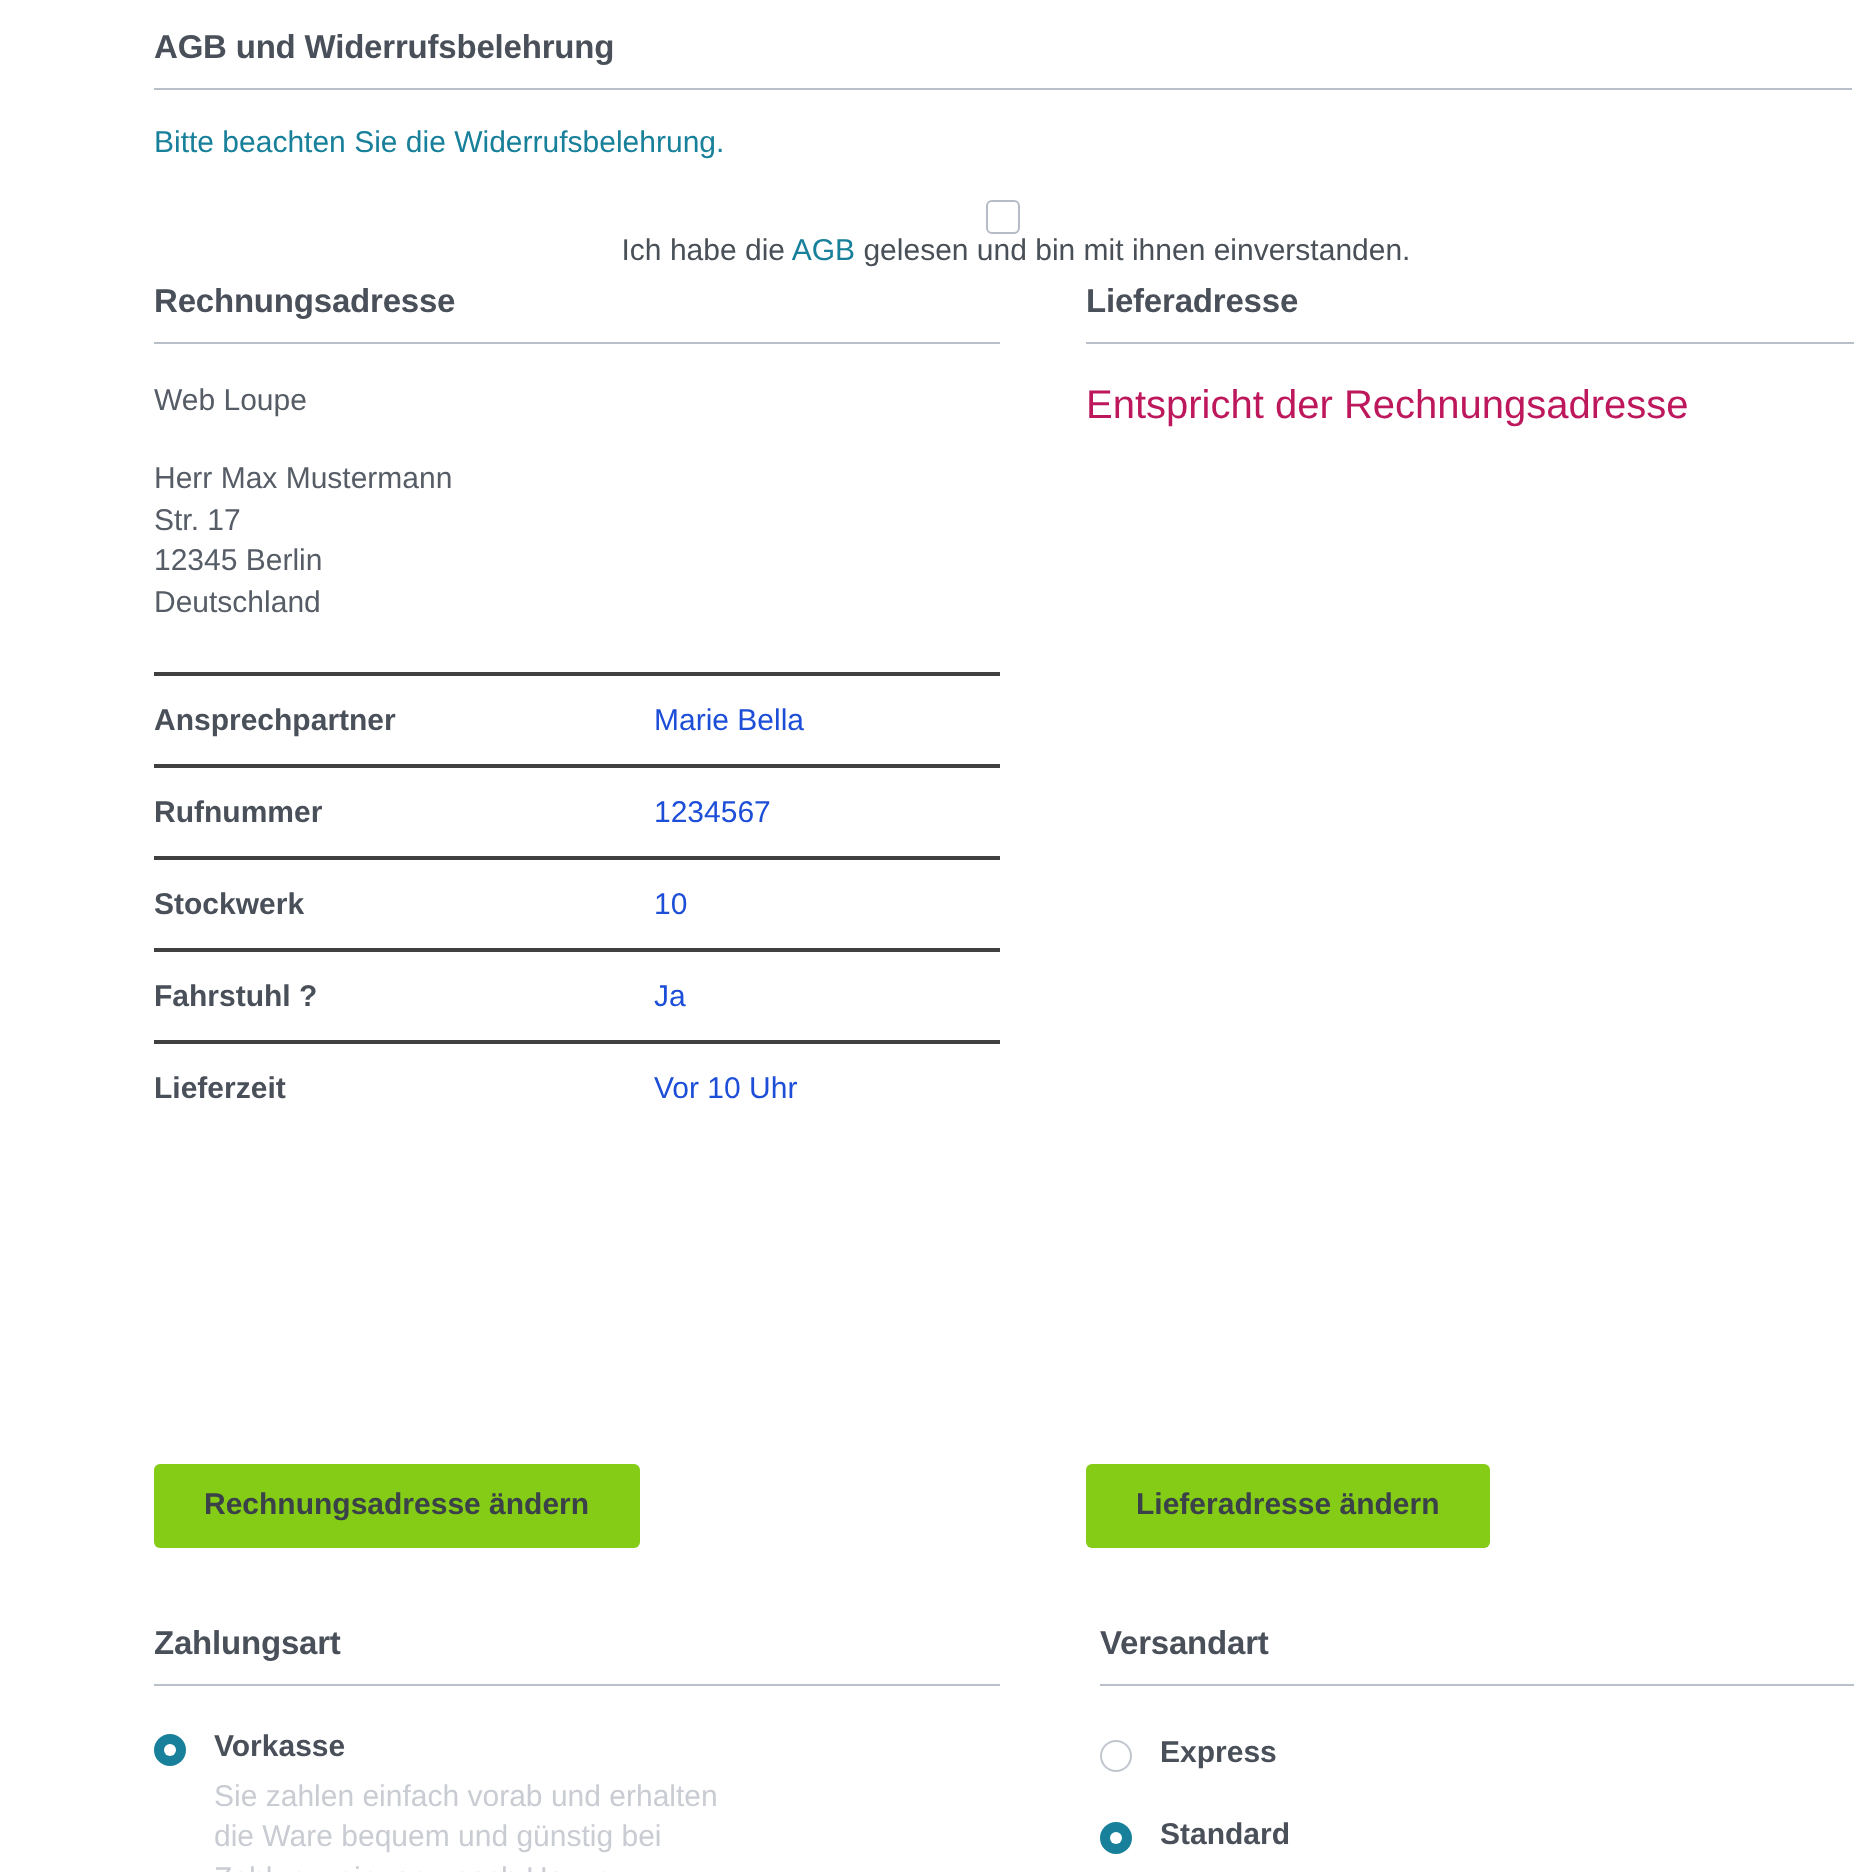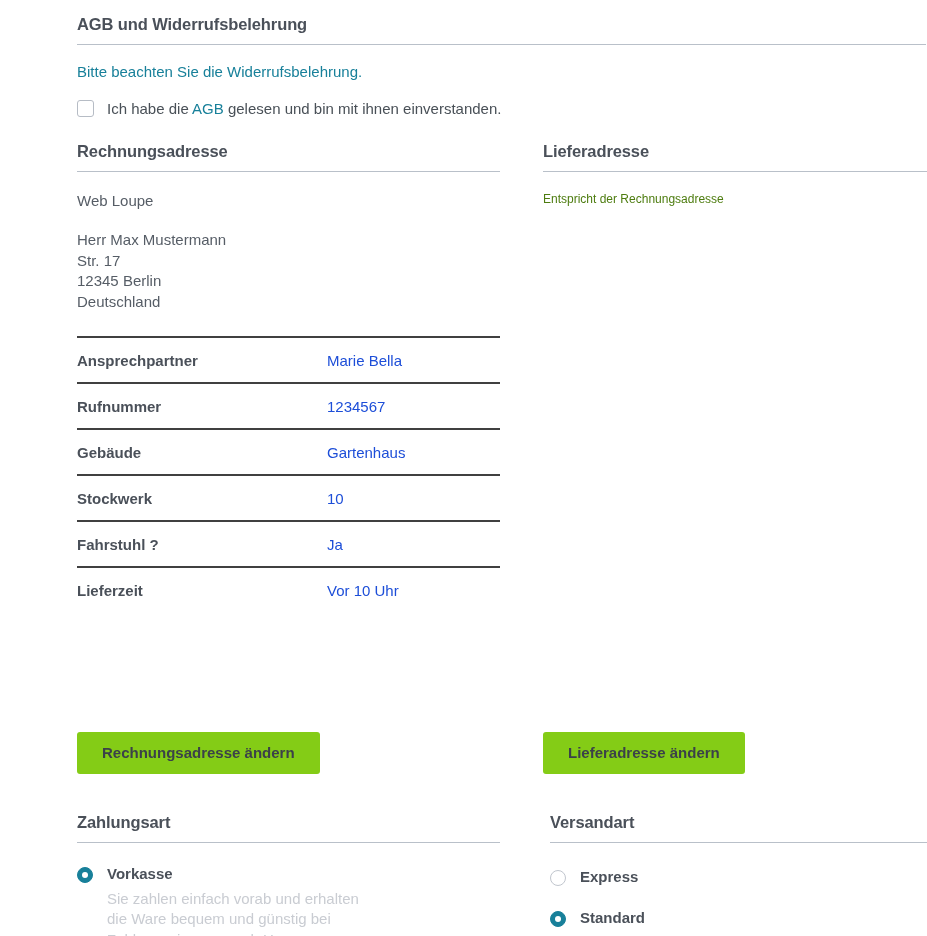--- a/index.html
+++ b/index.html
@@ -56,20 +56,21 @@
   .agb-note {
     margin: 18px 0 0 0;
     font-size: 15px;
     color: #18809a;
     cursor: pointer;
   }
   .agb-check-row {
     display: flex;
     align-items: center;
     margin-top: 20px;
+    flex-direction: column;
   }
   .checkbox {
     width: 17px;
     height: 17px;
     border: 1.4px solid #b6bcc5;
     border-radius: 3px;
     background: #fff;
     flex: 0 0 auto;
     cursor: pointer;
   }
@@ -98,22 +99,22 @@
     font-size: 15px;
   }
   .addr-lines {
     margin: 21px 0 0 0;
     color: #565d66;
     font-size: 15px;
     line-height: 20.7px;
   }
   .addr-equals {
     margin: 20px 0 0 0;
-    color: #4d7c0f;
-    font-size: 12px;
+    color: #be185d;
+    font-size: 20px;
   }
 
   
   .detail-table {
     position: absolute;
     left: 77px;
     top: 336px;
     width: 423px;
     border-collapse: collapse;
   }
@@ -258,24 +259,20 @@
 
   <table class="detail-table">
     <tbody>
       <tr>
         <td class="detail-key">Ansprechpartner</td>
         <td class="detail-val">Marie Bella</td>
       </tr>
       <tr>
         <td class="detail-key">Rufnummer</td>
         <td class="detail-val">1234567</td>
-      </tr>
-      <tr>
-        <td class="detail-key">Gebäude</td>
-        <td class="detail-val">Gartenhaus</td>
       </tr>
       <tr>
         <td class="detail-key">Stockwerk</td>
         <td class="detail-val">10</td>
       </tr>
       <tr>
         <td class="detail-key">Fahrstuhl ?</td>
         <td class="detail-val">Ja</td>
       </tr>
       <tr>

